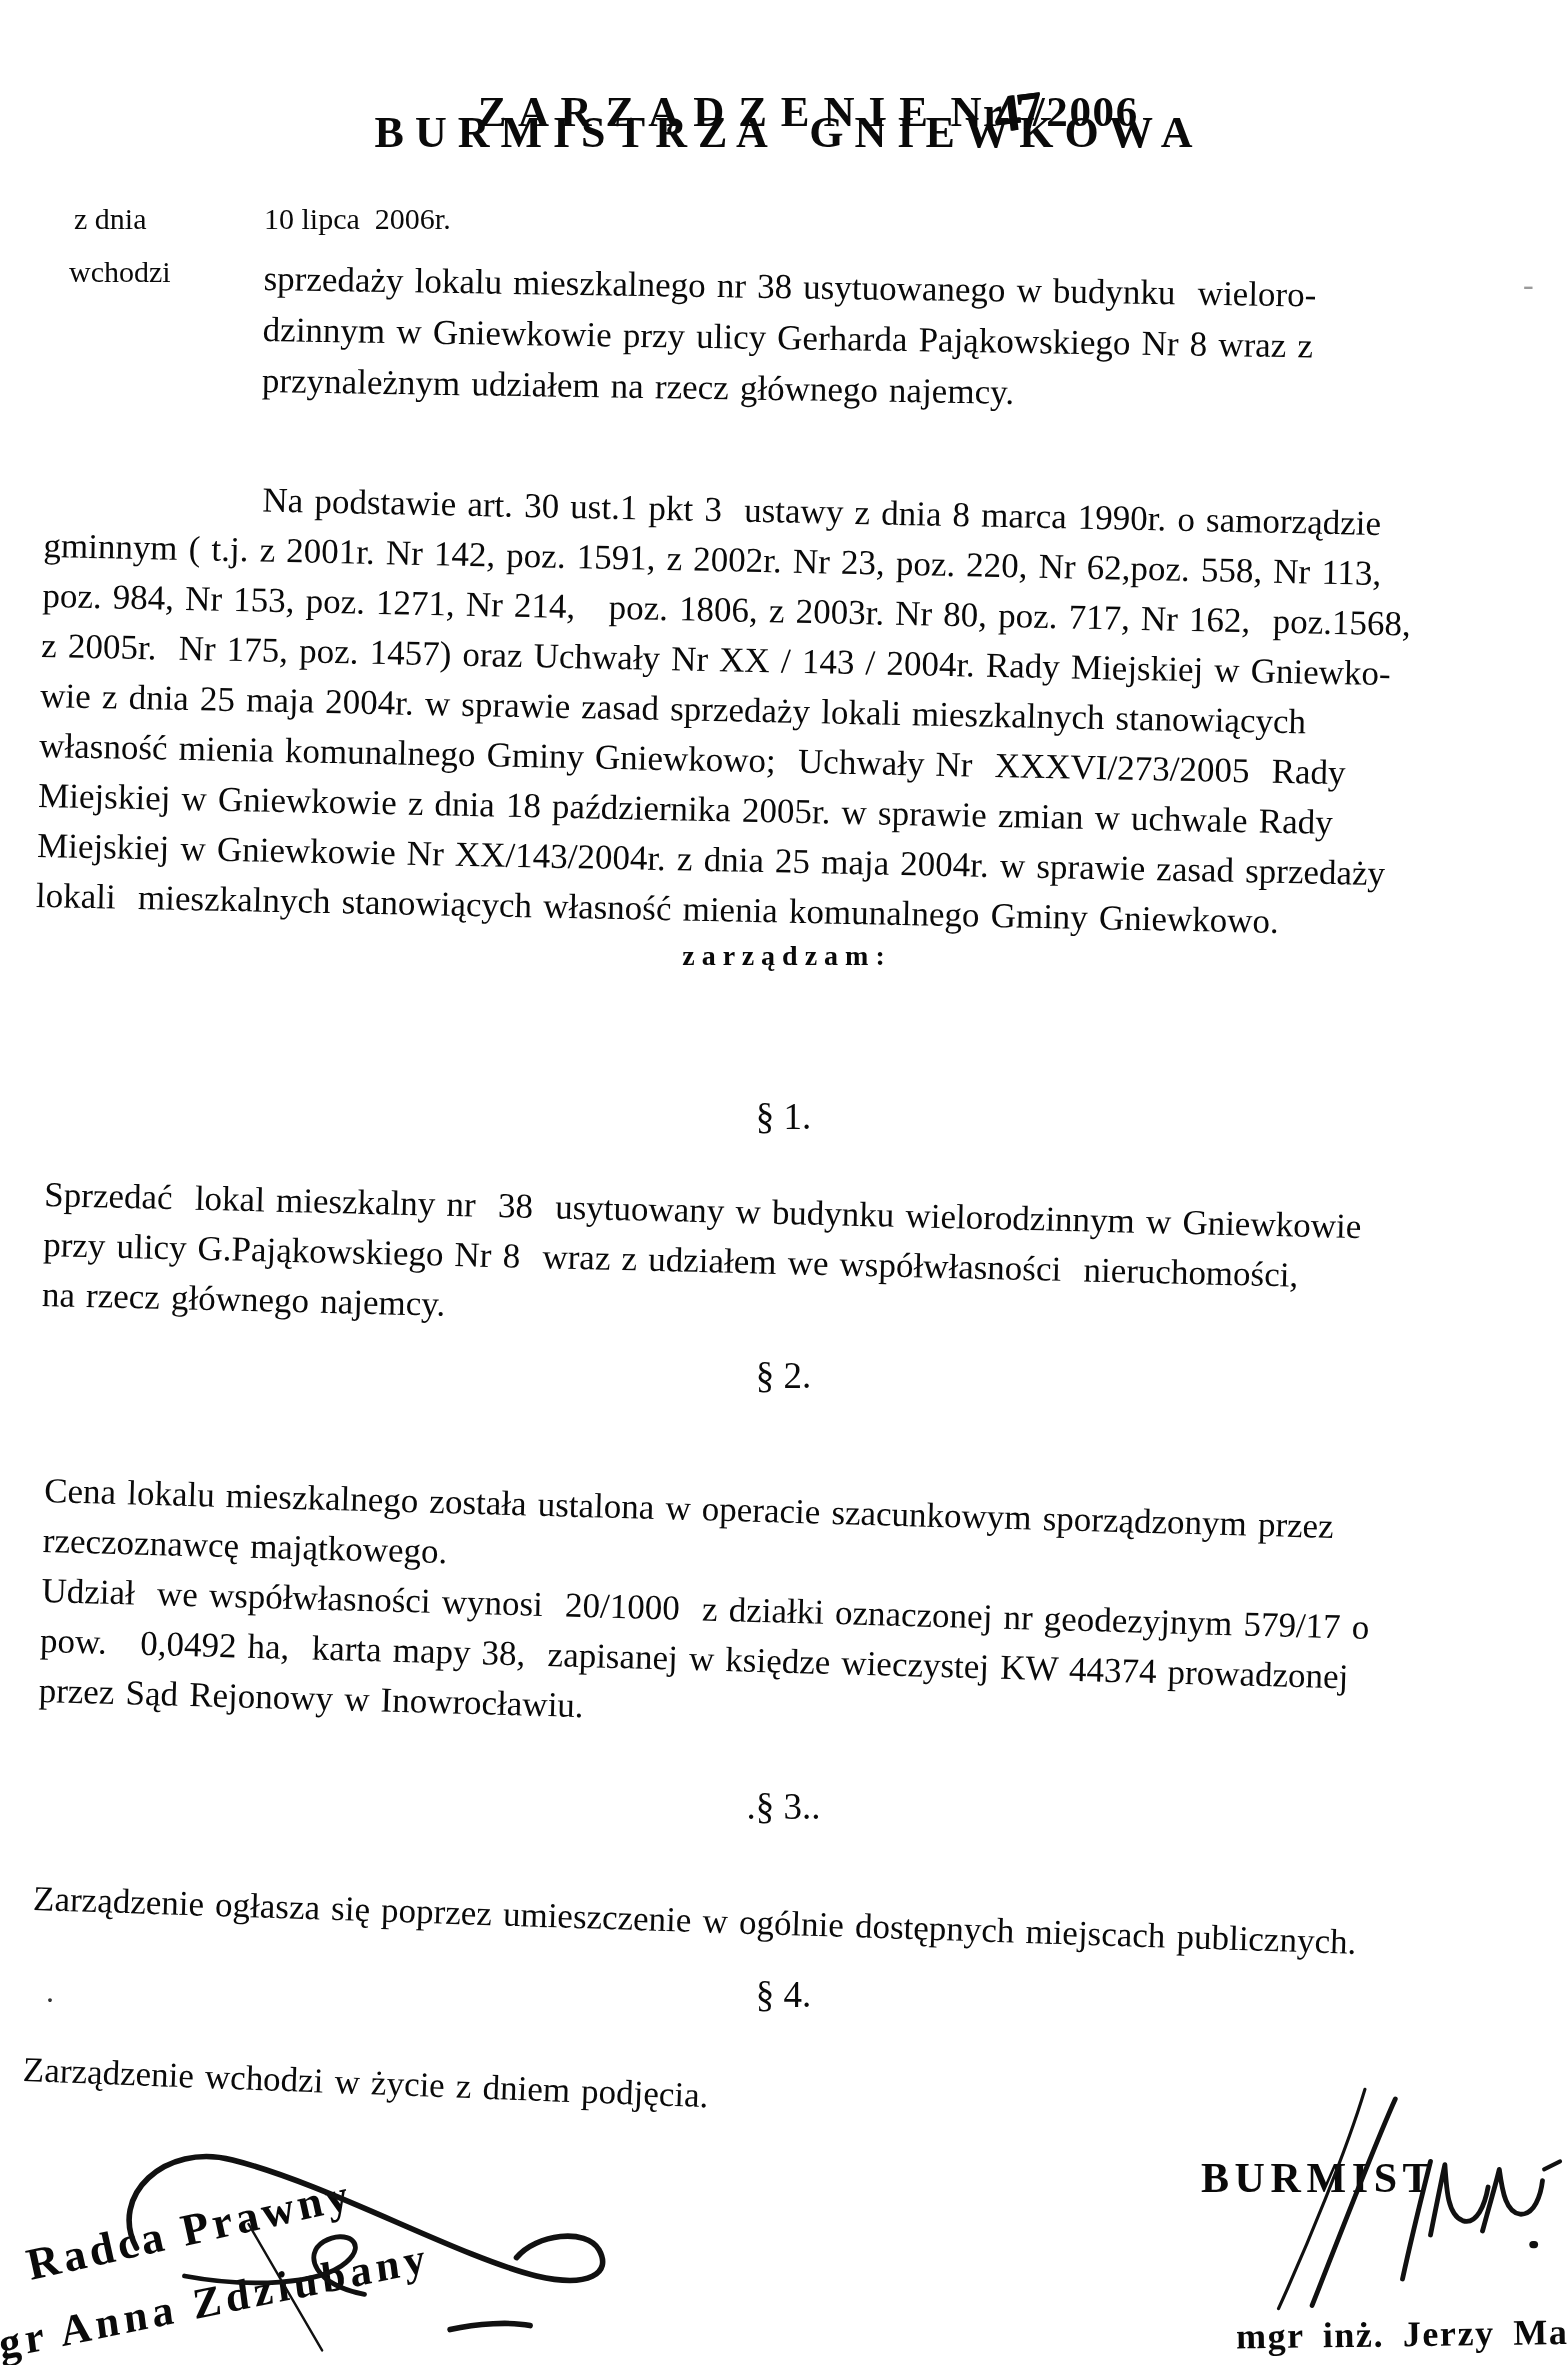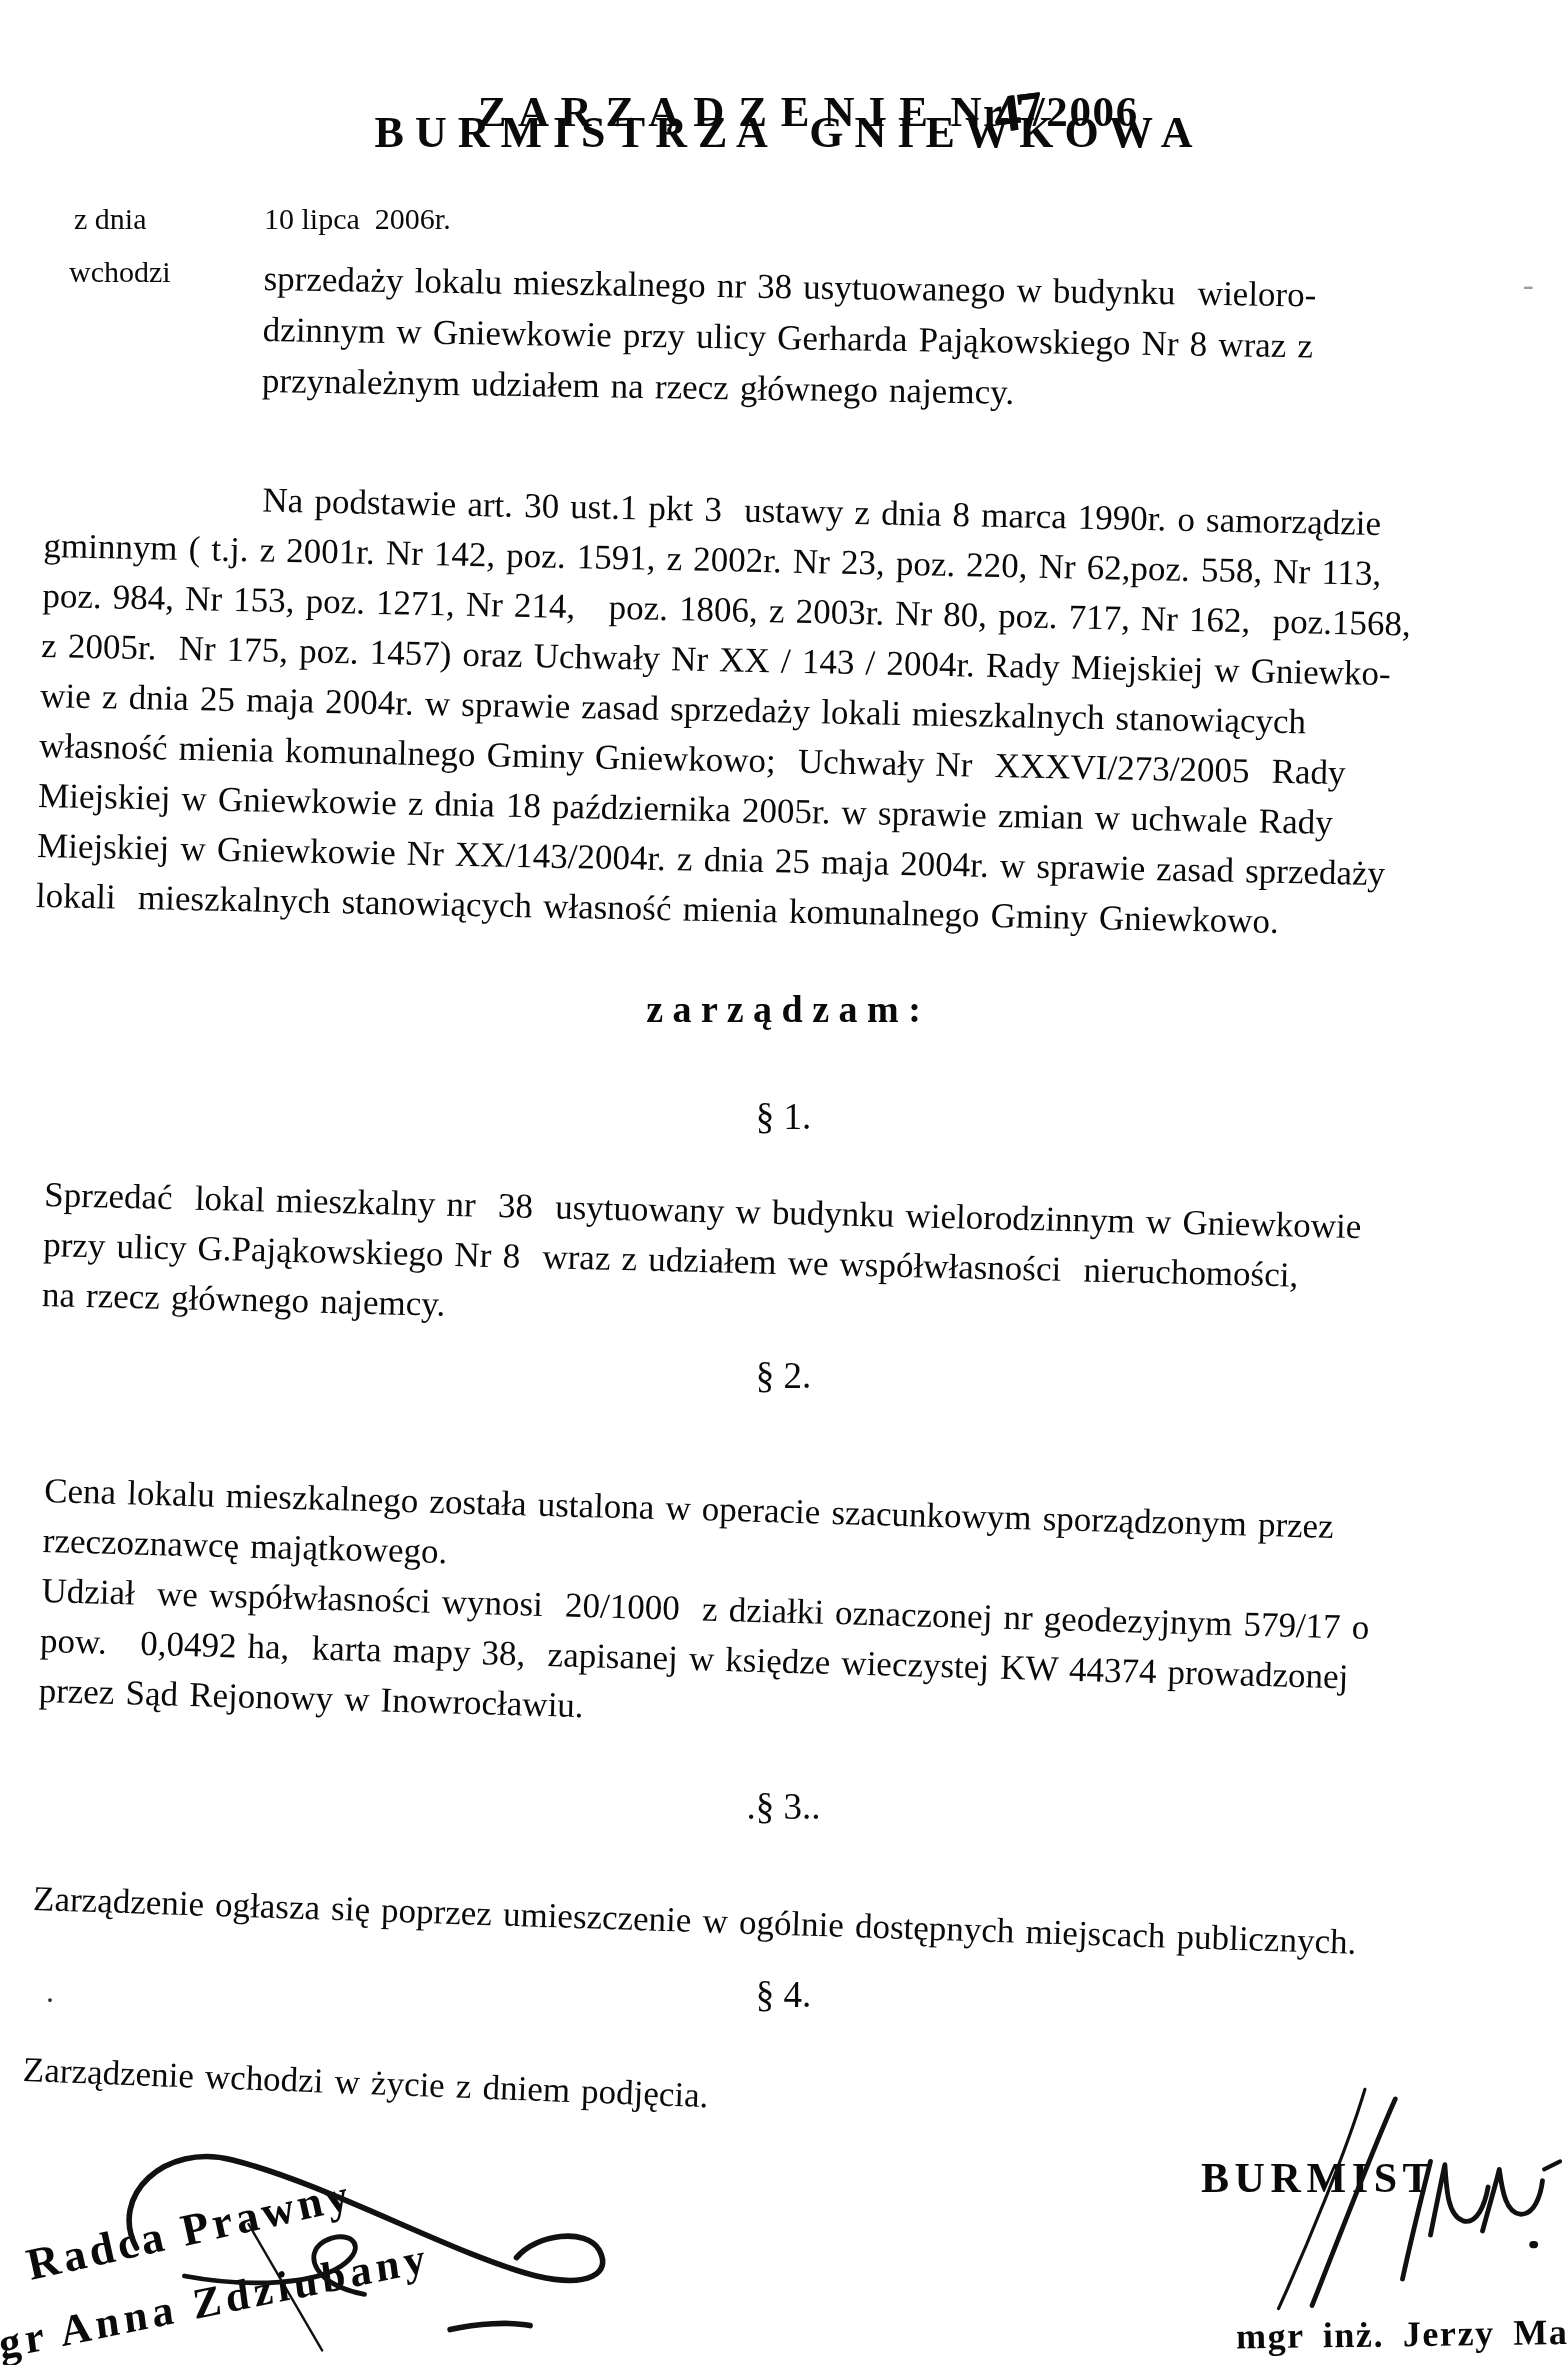--- a/index.html
+++ b/index.html
@@ -26,21 +26,21 @@
     transform:rotate(-7deg) translateY(4px);
     text-shadow:0.8px 0 0 #0a0a0a;
   }
   .doc-subtitle { top:107px; font-size:44px; font-weight:bold; }
 
   .meta-label { font-size:30px; }
   .body-block { position:absolute; font-size:35px; line-height:50px; word-spacing:2.4px; transform-origin:left top; }
   .body-block .line { white-space:pre; }
   .indent { padding-left:218px; }
 
-  .order-word { top:987px; font-size:38px; font-weight:bold; }
+  .order-word { top:940px; font-size:28px; font-weight:bold; }
   .sec-head { position:absolute; left:0; width:100%; text-align:center; font-size:37px; }
 
   .stamp-left-title {
     font-size:45px; font-weight:600; letter-spacing:4px;
     transform:rotate(-12.5deg); transform-origin:left top; white-space:pre;
   }
   .stamp-left-name {
     font-size:43px; font-weight:bold; letter-spacing:4.8px;
     transform:rotate(-11.5deg) skewX(-4deg); transform-origin:left top; white-space:pre;
   }

